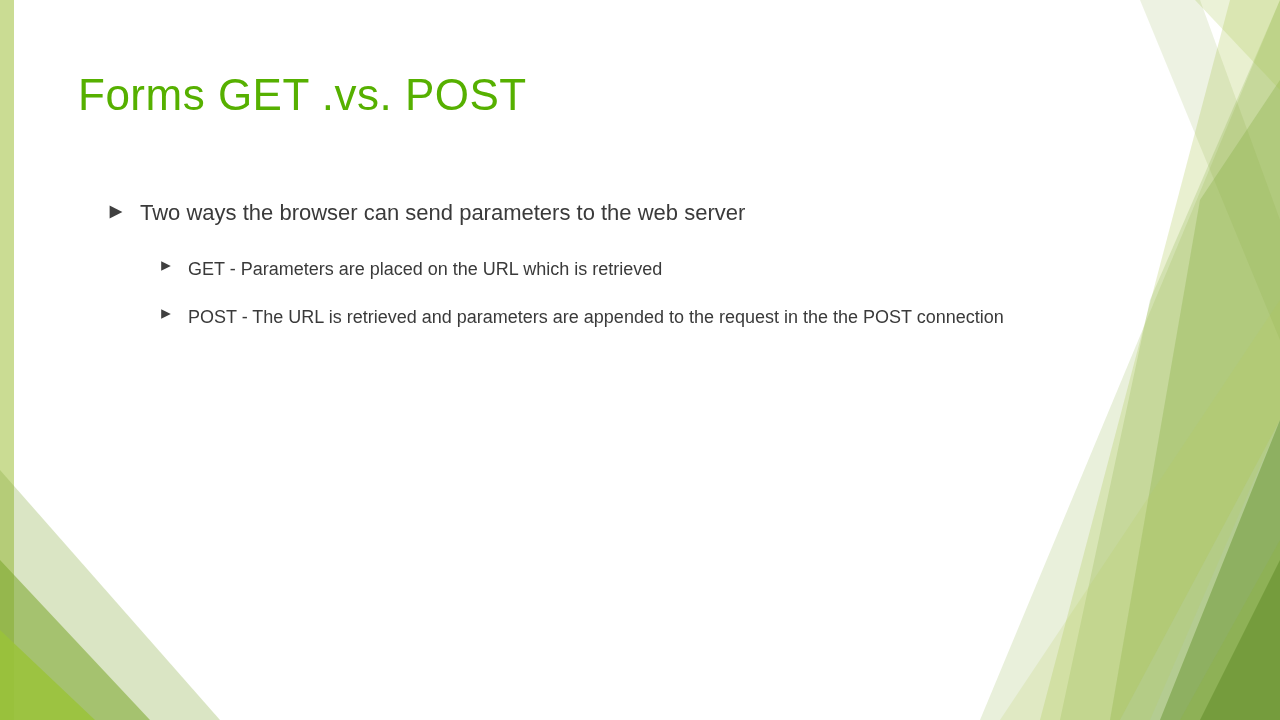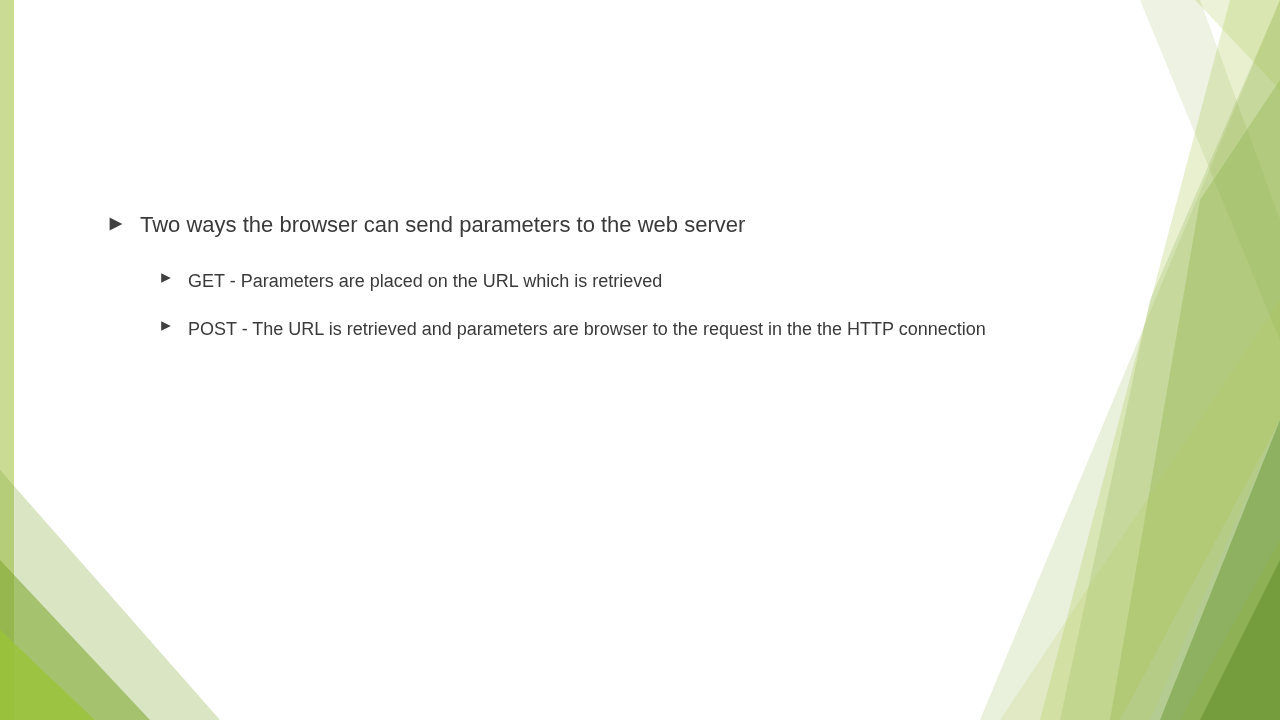--- a/index.html
+++ b/index.html
@@ -1,20 +1,20 @@
 <!DOCTYPE html>
 <html><head>
 <meta charset="utf-8">
 <style>
   * { margin: 0; padding: 0; box-sizing: border-box; }
   html, body { width: 1280px; height: 720px; overflow: hidden; font-family: "Segoe UI", "Trebuchet MS", Arial, sans-serif; background: #fff; }
   .slide { position: relative; width: 1280px; height: 720px; background: #ffffff; }
   .deco { position: absolute; inset: 0; pointer-events: none; }
   .title { position: absolute; left: 78px; top: 70px; font-size: 44px; font-weight: 400; color: #56b000; letter-spacing: 0.5px; }
-  .content { position: absolute; left: 108px; top: 210px; right: 60px; }
+  .content { position: absolute; left: 108px; top: 198px; right: 60px; }
   .lvl1 { display: flex; align-items: flex-start; gap: 16px; margin-bottom: 28px; }
   .lvl1 .arrow { flex: 0 0 auto; margin-top: 6px; }
   .lvl1 .text { font-size: 22px; color: #3a3a3a; line-height: 1.35; }
   .sub { margin-left: 52px; }
   .lvl2 { display: flex; align-items: flex-start; gap: 16px; margin-bottom: 22px; }
   .lvl2 .arrow { flex: 0 0 auto; margin-top: 4px; }
   .lvl2 .text { font-size: 18px; color: #3a3a3a; line-height: 1.45; }
   .arrow svg { display: block; }
 </style>
 </head>
@@ -36,20 +36,21 @@
     <polygon points="1280,0 1280,420 1120,720 1040,720 1230,0" fill="#a7c545" opacity="0.25"></polygon>
     <polygon points="1280,420 1280,720 1160,720" fill="#5f8f28" opacity="0.45"></polygon>
     <polygon points="1280,560 1280,720 1200,720" fill="#4e7c20" opacity="0.55"></polygon>
     <polygon points="1100,720 1280,720 1280,540 1180,720" fill="#90b33e" opacity="0.30"></polygon>
     <polygon points="1000,720 1150,720 1280,420 1280,300" fill="#b5cf5a" opacity="0.18"></polygon>
 
     <polygon points="1195,0 1280,0 1280,90" fill="#a6c24a" opacity="0.22"></polygon>
     <polygon points="1140,0 1200,0 1280,220 1280,340" fill="#86a93a" opacity="0.15"></polygon>
   </svg>
 
+  <div class="title">Forms GET .vs. POST</div>
 
   <div class="content">
     <div class="lvl1">
       <span class="arrow">
         <svg width="16" height="16" viewBox="0 0 10 10">
             <polygon points="1,1 9,5 1,9" fill="#3f3f3f"></polygon>
           </svg>
       </span>
       <span class="text">Two ways the browser can send parameters to the web server</span>
     </div>
@@ -62,18 +63,18 @@
             </svg>
         </span>
         <span class="text">GET - Parameters are placed on the URL which is retrieved</span>
       </div>
       <div class="lvl2">
         <span class="arrow">
           <svg width="12" height="12" viewBox="0 0 10 10">
               <polygon points="1,1 9,5 1,9" fill="#3f3f3f"></polygon>
             </svg>
         </span>
-        <span class="text">POST - The URL is retrieved and parameters are browser to the request in the the HTTP connection</span>
+        <span class="text">POST - The URL is retrieved and parameters are appended to the request in the the POST connection</span>
       </div>
     </div>
   </div>
 
 </div>
 
 </body></html>

